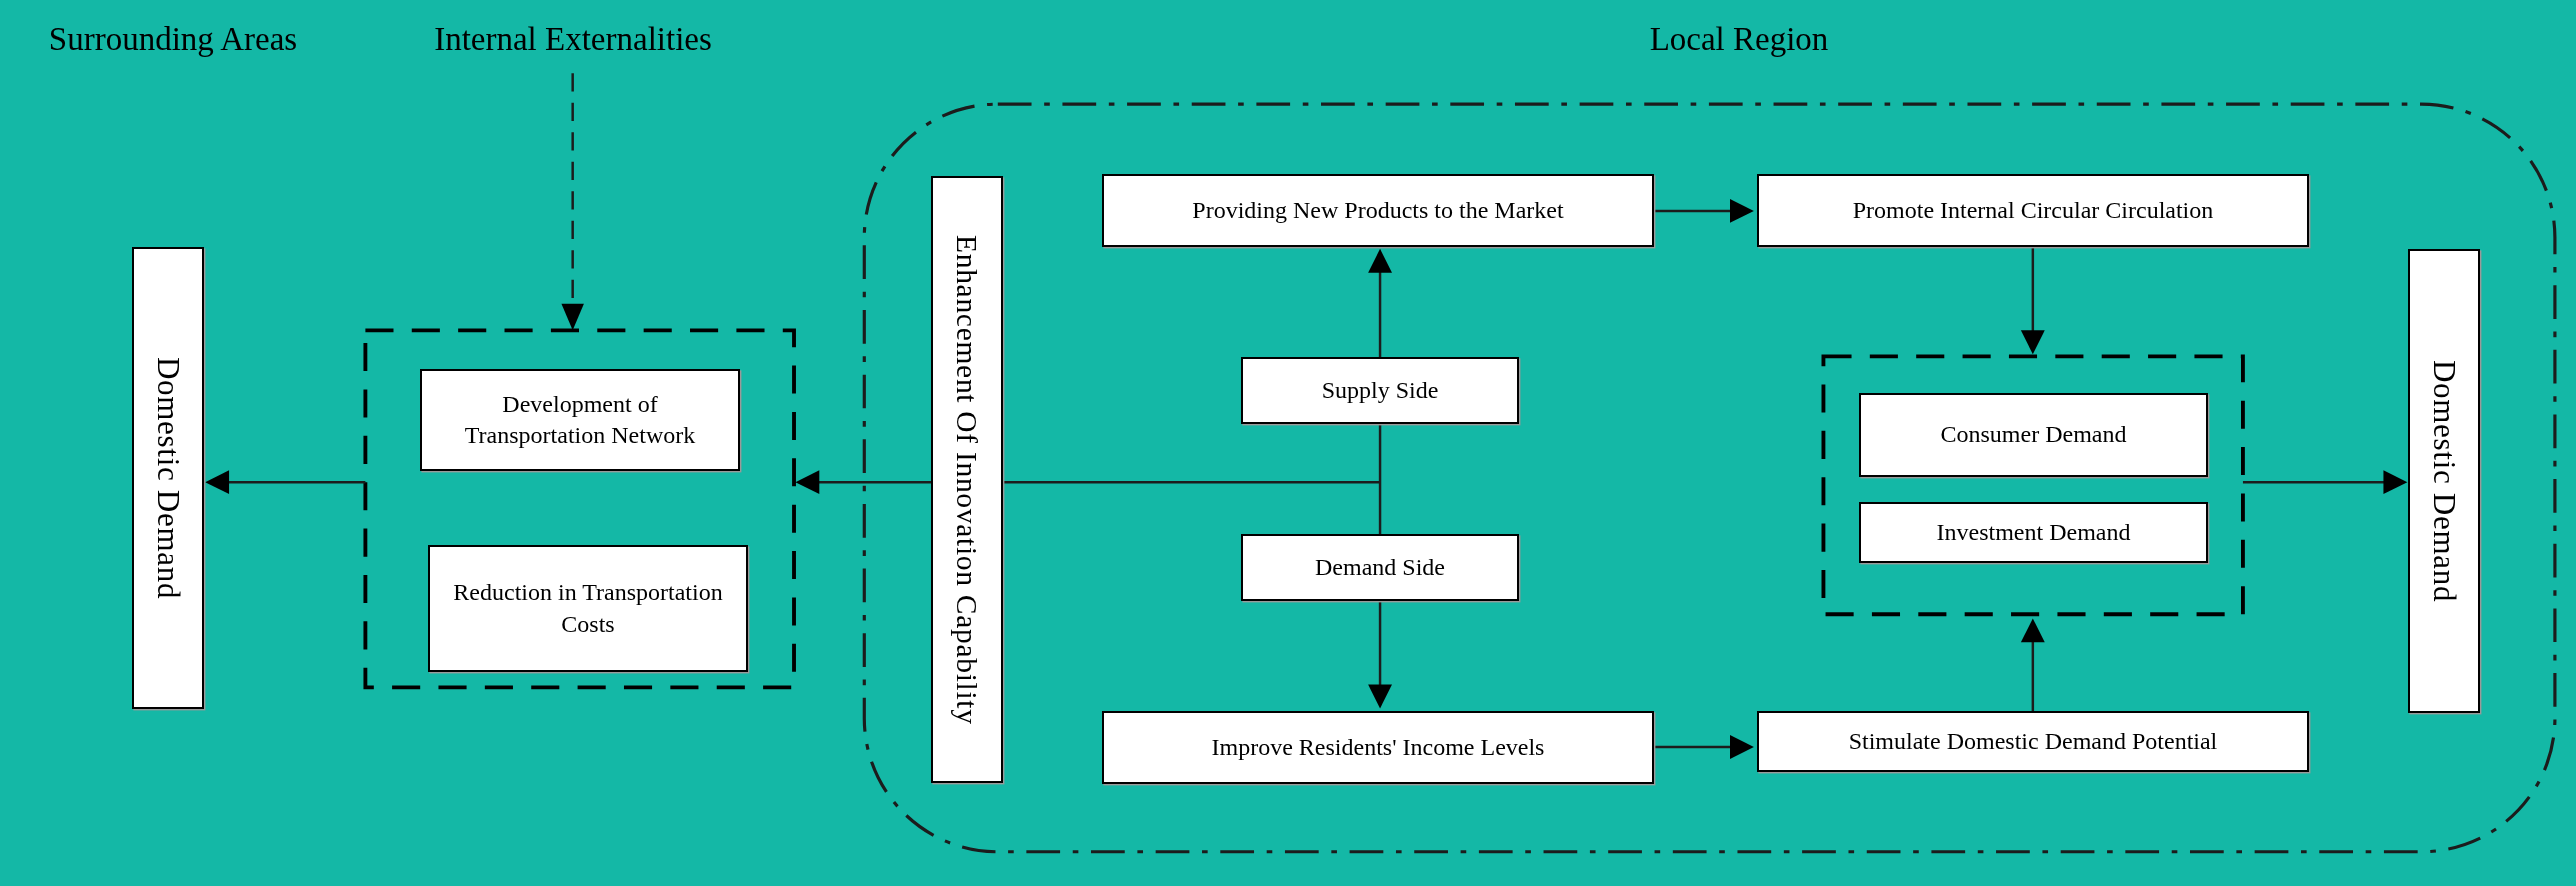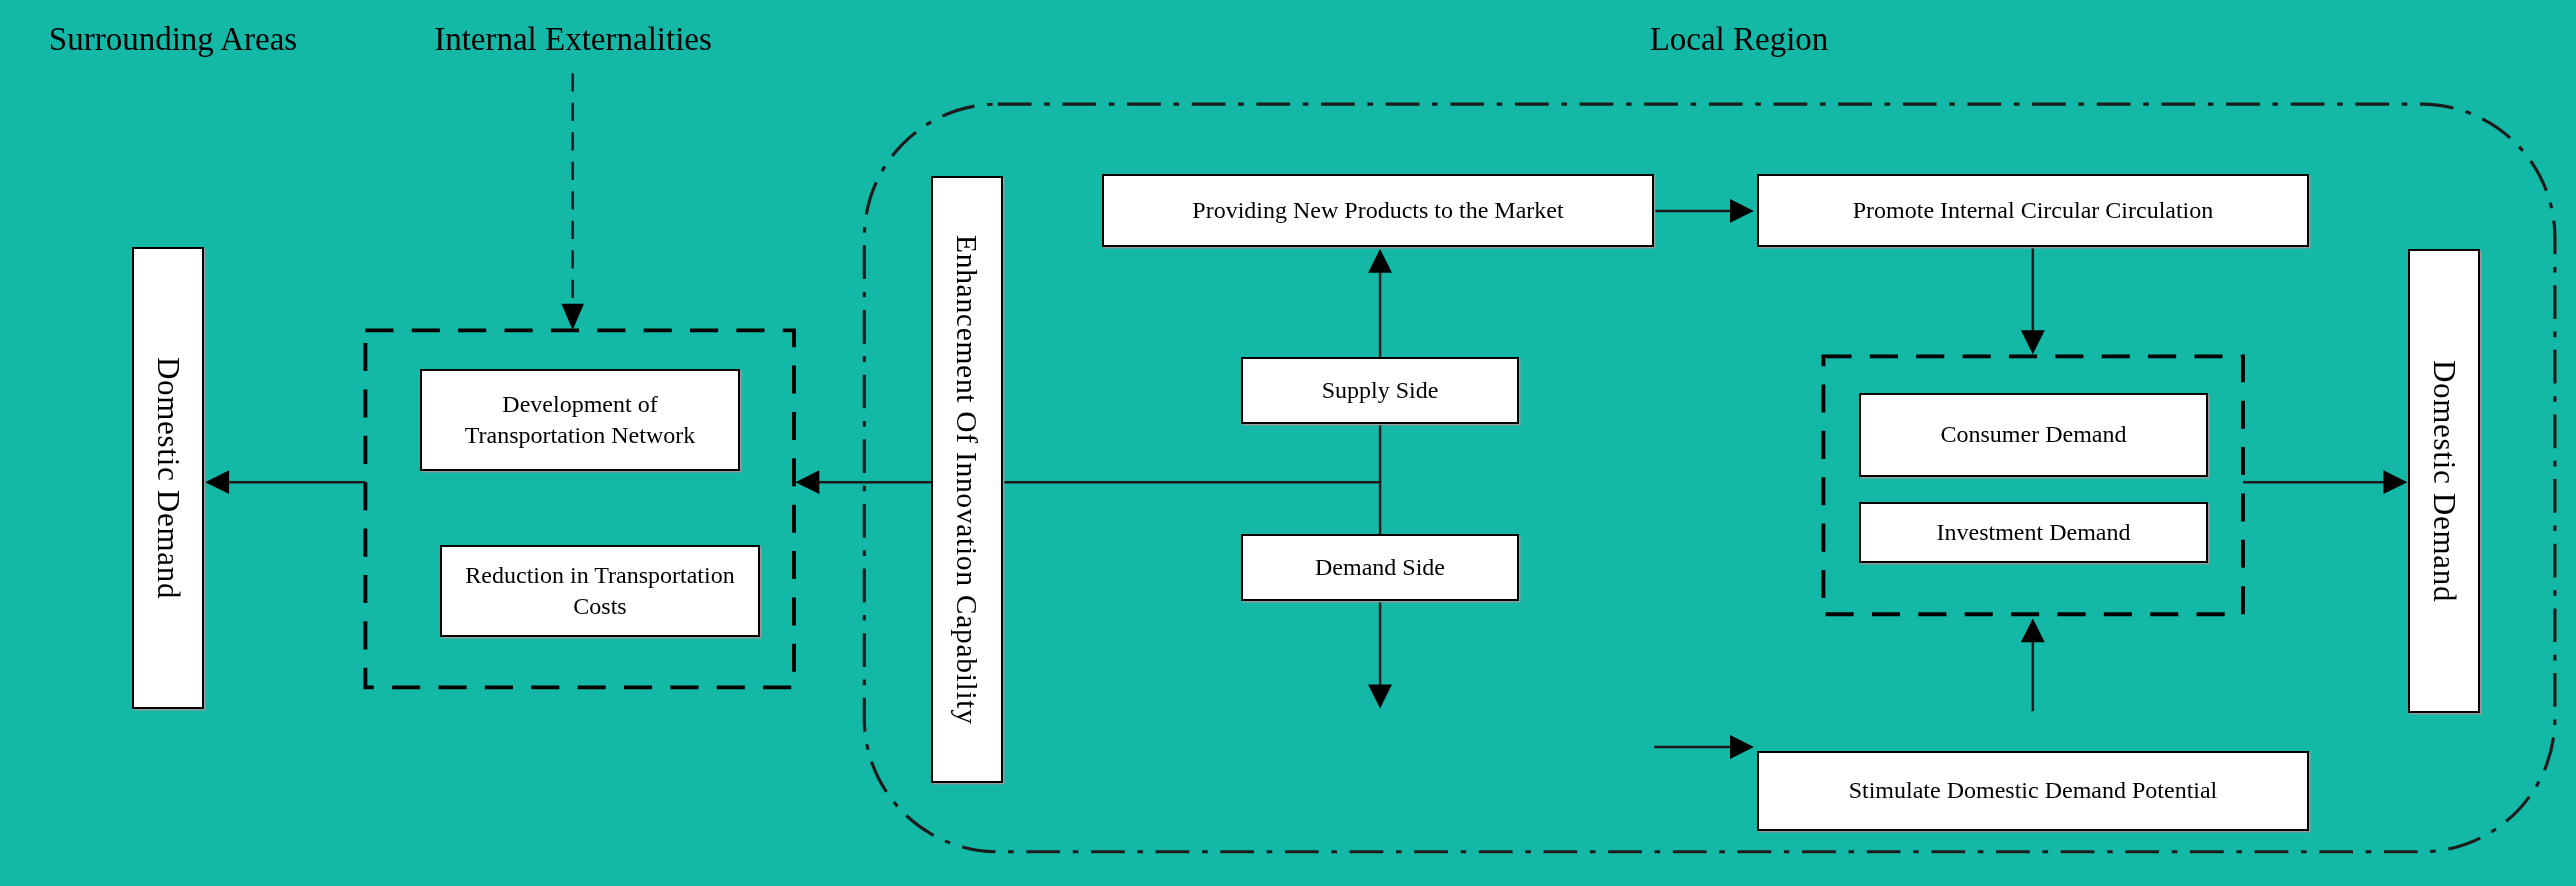--- a/index.html
+++ b/index.html
@@ -124,31 +124,32 @@
   <div class="toplabel" style="left:1739px;">Local Region</div>
 
   <div class="node vnode" style="left:132px; top:247px; width:72px; height:462px;">Domestic Demand</div>
 
   <div class="node vnode small" style="left:931px; top:176px; width:72px; height:607px;">Enhancement Of Innovation Capability</div>
 
   <div class="node vnode" style="left:2408px; top:249px; width:72px; height:464px;">Domestic Demand</div>
 
   <div class="node" style="left:420px; top:369px; width:320px; height:102px;">Development of Transportation Network</div>
 
-  <div class="node" style="left:440px; top:545px; width:320px; height:92px;">Reduction in Transportation Costs</div>
+  <div class="node" style="left:428px; top:545px; width:320px; height:127px;">Reduction in Transportation Costs</div>
 
   <div class="node" style="left:1102px; top:174px; width:552px; height:73px;">Providing New Products to the Market</div>
 
   <div class="node" style="left:1757px; top:174px; width:552px; height:73px;">Promote Internal Circular Circulation</div>
 
   <div class="node" style="left:1241px; top:357px; width:278px; height:67px;">Supply Side</div>
 
   <div class="node" style="left:1241px; top:534px; width:278px; height:67px;">Demand Side</div>
 
   <div class="node" style="left:1859px; top:393px; width:349px; height:84px;">Consumer Demand</div>
 
   <div class="node" style="left:1859px; top:502px; width:349px; height:61px;text-align:right;">Investment Demand</div>
 
+  <div class="node" style="left:1102px; top:711px; width:552px; height:73px;">Improve Residents' Income Levels</div>
 
-  <div class="node" style="left:1757px; top:711px; width:552px; height:80px;margin-top:40px;">Stimulate Domestic Demand Potential</div>
+  <div class="node" style="left:1757px; top:711px; width:552px; height:61px;">Stimulate Domestic Demand Potential</div>
 
 </div>
 
 
 </body></html>

